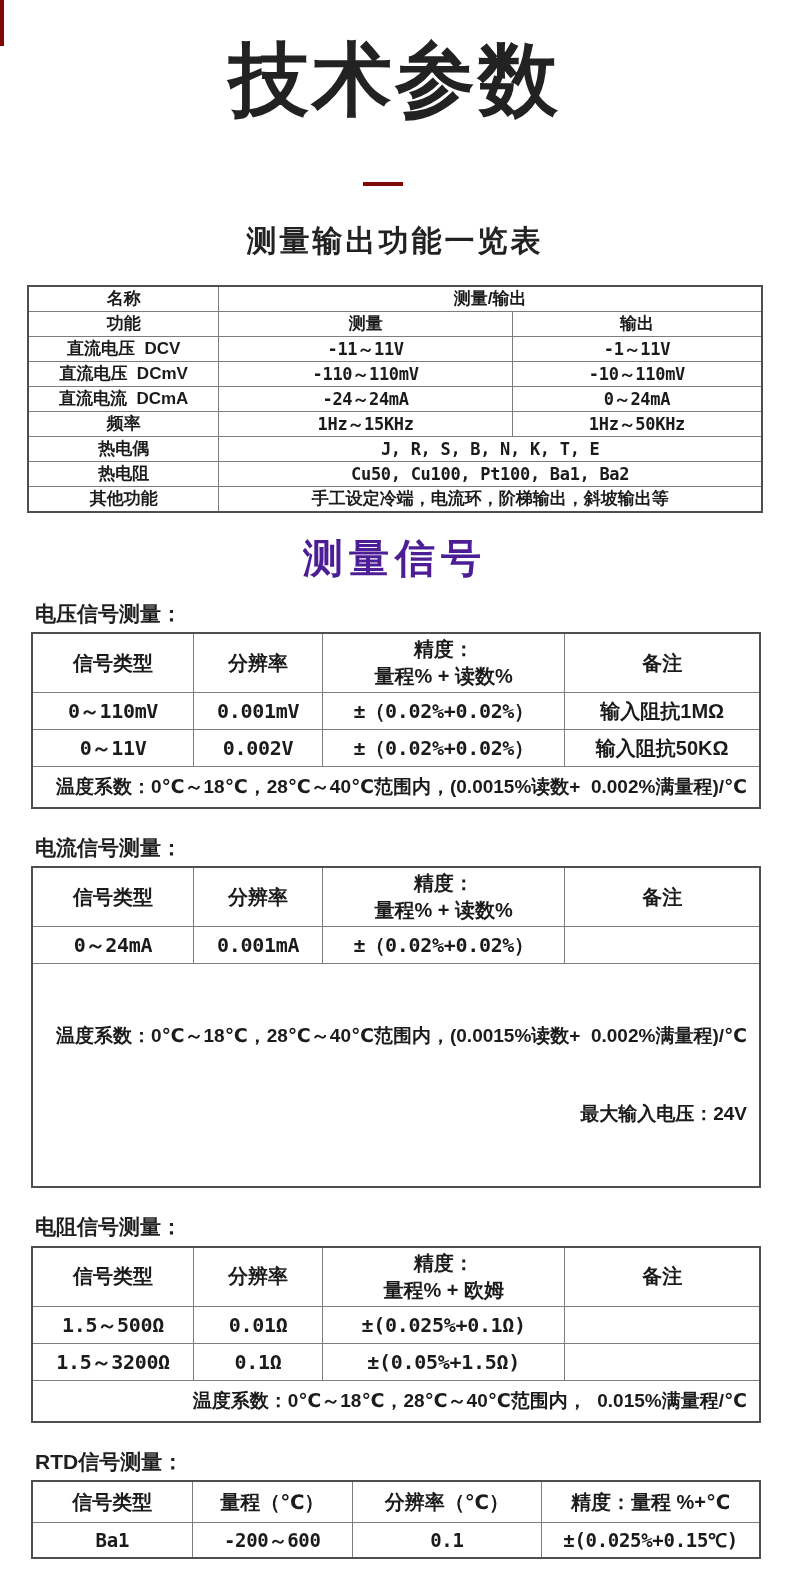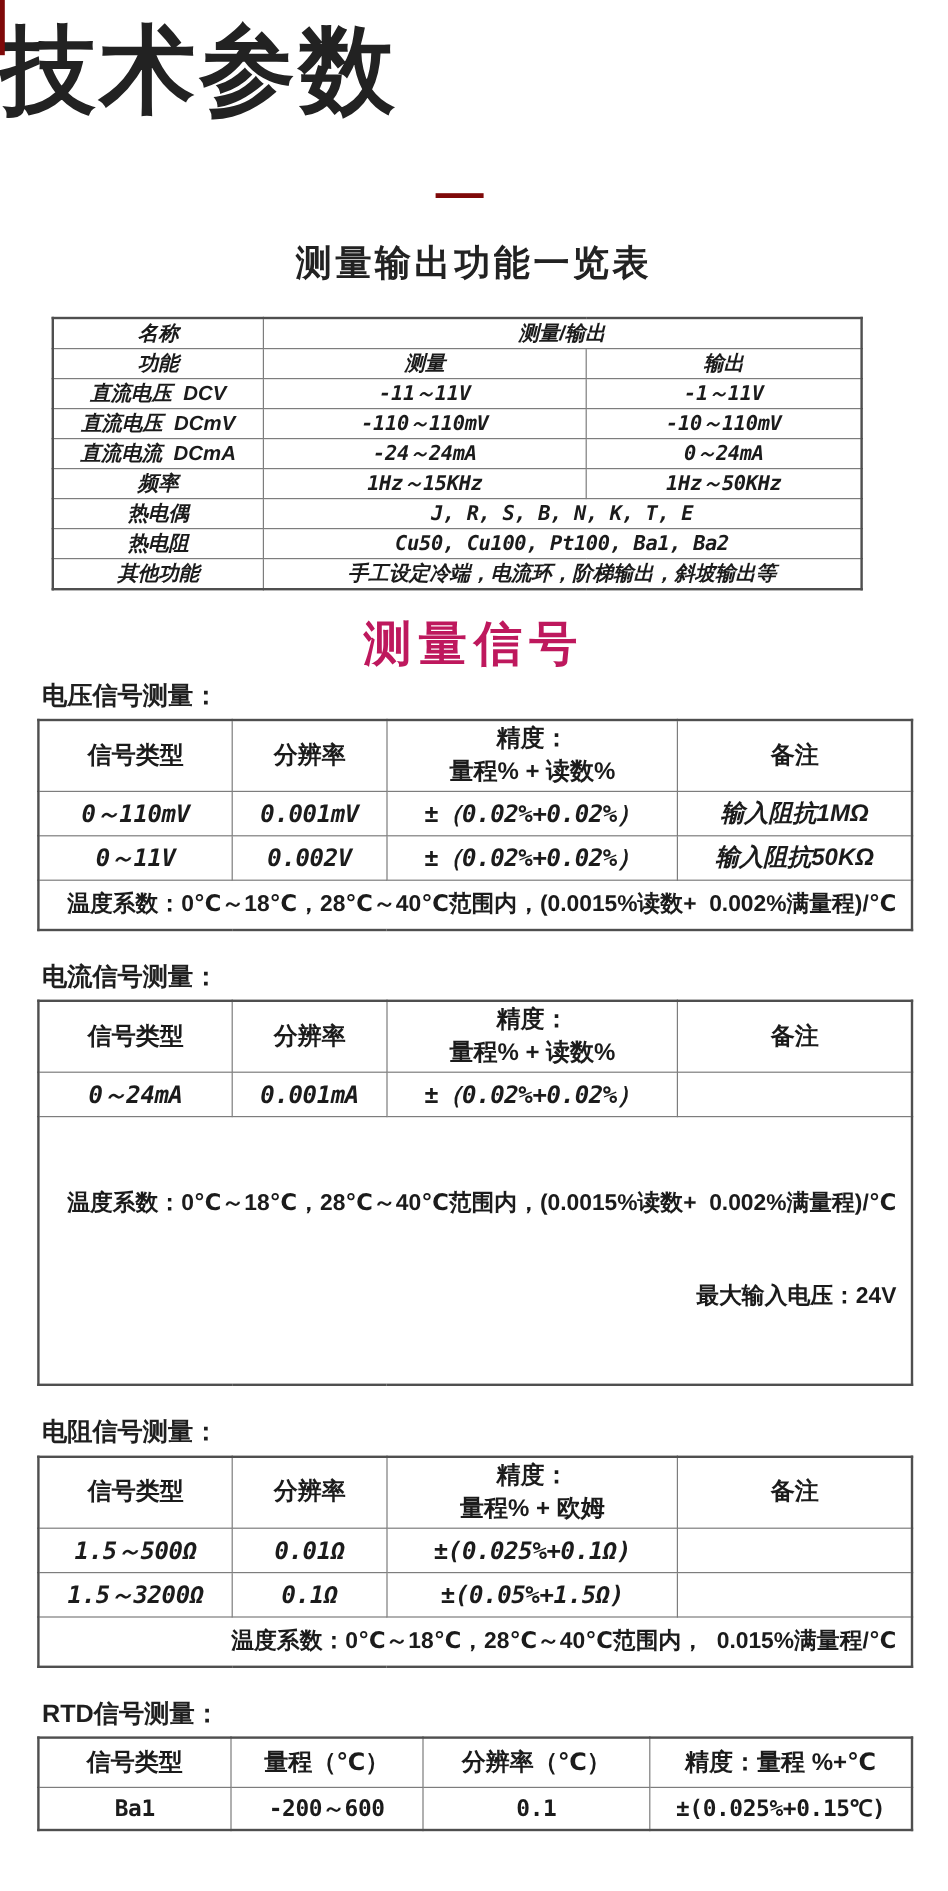--- a/index.html
+++ b/index.html
@@ -16,22 +16,22 @@
     background:#ffffff;
     overflow:hidden;
   }
   .edge-accent{
     position:absolute;
     left:0;top:0;
     width:4px;height:46px;
     background:#7f0909;
   }
   .h-main{
-    margin:17px 0 0 0;
-    text-align:left;
+    margin:38px 0 0 0;
+    text-align:center;
     font-size:80px;
     line-height:1.05;
     font-weight:900;
     letter-spacing:3px;
     color:#222222;
   }
   .title-divider{
     width:40px;height:4px;
     background:#7f0909;
     margin:60px 0 0 363px;
@@ -45,30 +45,30 @@
     letter-spacing:3px;
     color:#222222;
   }
   .h-sig{
     margin:22px 0 0 0;
     text-align:center;
     font-size:40px;
     line-height:1.15;
     font-weight:800;
     letter-spacing:6px;
-    color:#be185d;
+    color:#4c1d95;
   }
   .sec-label{
     margin:26px 0 0 35px;
     font-size:21px;
     line-height:1.2;
     font-weight:700;
     color:#1f1f1f;
   }
-  .sec-label.first{ margin-top:8px; }
+  .sec-label.first{ margin-top:20px; }
 
   table.tbl{
     border-collapse:collapse;
     table-layout:fixed;
     background:#ffffff;
     border:2px solid #4f4f4f;
   }
   table.tbl th, table.tbl td{
     border:1px solid #7d7d7d;
     text-align:center;
@@ -77,34 +77,34 @@
     color:#1b1b1b;
     overflow:hidden;
   }
   .num{
     font-family:"DejaVu Sans Mono","Liberation Mono",monospace;
     letter-spacing:-0.3px;
     font-weight:700;
   }
 
   
-  table.ov{ margin:28px 0 0 43px; width:676px;font-style:italic; }
+  table.ov{ margin:28px 0 0 27px; width:736px; }
   table.ov th, table.ov td{
     height:24px;
     font-size:17px;
     font-weight:700;
     white-space:pre;
     line-height:24px;
   }
 
   
   table.sig{ margin:6px 0 0 31px; width:730px; }
   table.sig th{ font-size:20px; font-weight:700; }
   table.sig tr.hrow th{ height:58px; line-height:1.35; }
-  table.sig td.cell{ height:36px; font-size:20px; line-height:36px;font-style:italic; }
+  table.sig td.cell{ height:36px; font-size:20px; line-height:36px; }
   table.sig td.remark{
     font-family:"Liberation Sans","DejaVu Sans",sans-serif;
     font-weight:700; font-size:20px; letter-spacing:0;
   }
   table.sig tr.foot td{
     text-align:right;
     padding:7px 12px;
     font-size:19px;
     font-weight:600;
     line-height:26px;

